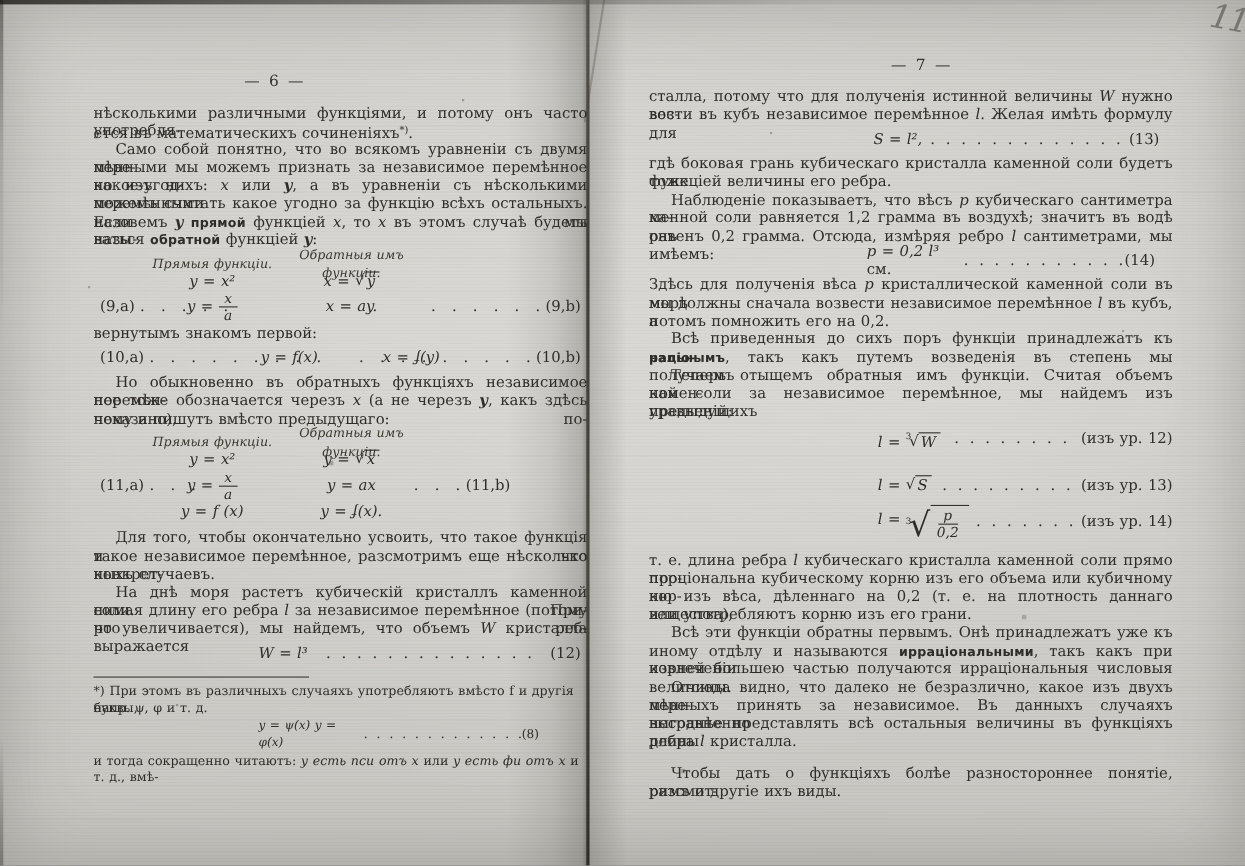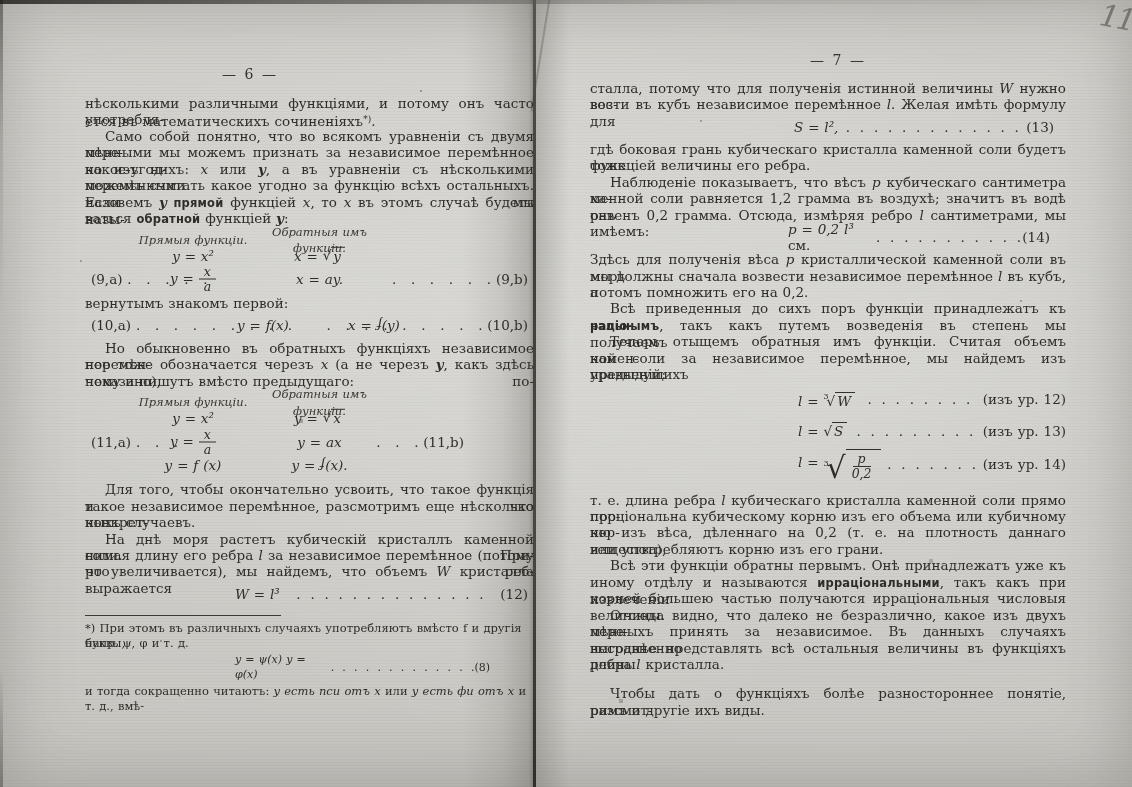--- a/index.html
+++ b/index.html
@@ -231,21 +231,21 @@
     <div class="ln j"><span class="s-b">нальнымъ</span>, такъ какъ путемъ возведенія въ степень мы получаемъ</div>
     <div class="ln j ind">Теперь отыщемъ обратныя имъ функціи. Считая объемъ камен-</div>
     <div class="ln j">ной соли за независимое перемѣнное, мы найдемъ изъ предыдущихъ</div>
     <div class="ln">уравненій:</div>
 
     <div class="ceq fm" style="padding-left:208px;margin-top:7px">
       <span><span class="s-i">l = </span><span class="s-idx">3</span><span class="s-rt">√</span><span class="s-rad">W</span></span>
       <span class="dt">.  .  .  .  .  .  .  .</span>
       <span class="no">(изъ ур. 12)</span>
     </div>
-    <div class="ceq fm" style="padding-left:208px;margin-top:12px">
+    <div class="ceq fm" style="padding-left:208px;margin-top:22px">
       <span><span class="s-i">l = </span><span class="s-rt">√</span><span class="s-rad">S</span></span>
       <span class="dt">.  .  .  .  .  .  .  .  .</span>
       <span class="no">(изъ ур. 13)</span>
     </div>
     <div class="ceq fm tall3" style="padding-left:208px;margin-top:5px">
       <span><span><span class="s-i">l = </span></span><span class="bigroot">
             <span class="s-idx">3</span>
             <span class="glyph">√</span>
             <span class="under"><span class="frac">
                 <span class="num">p</span>

